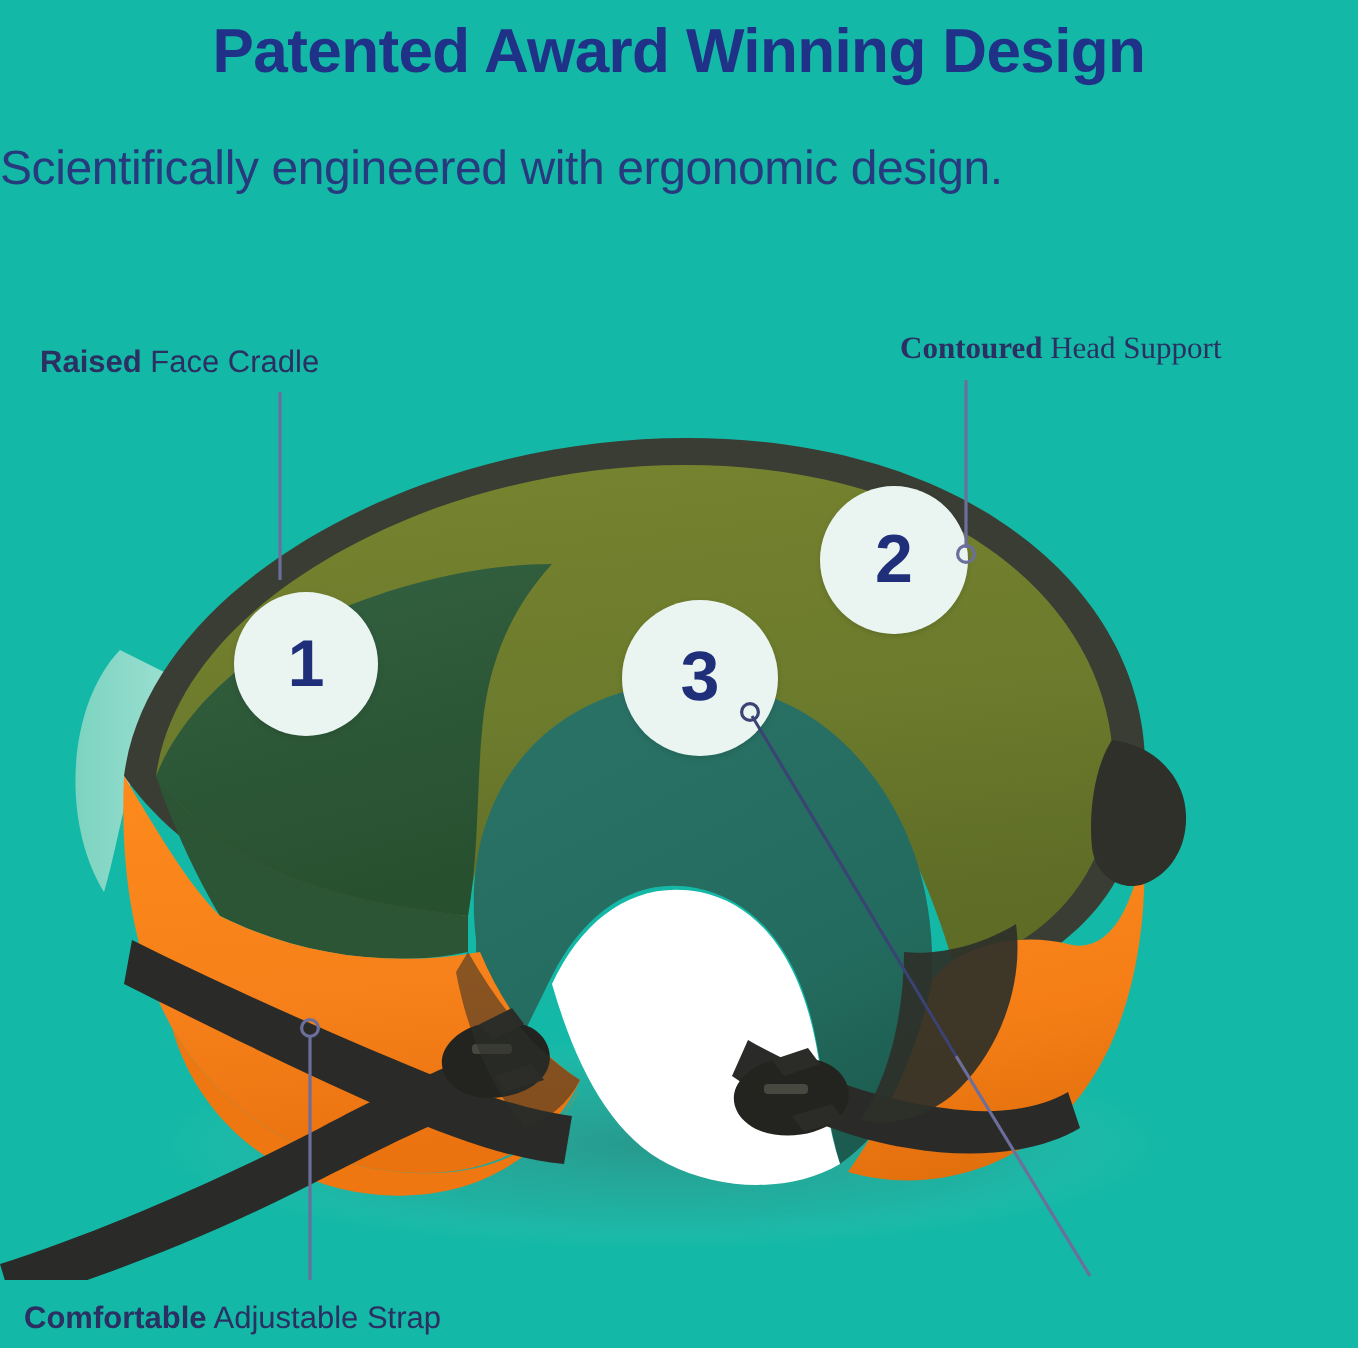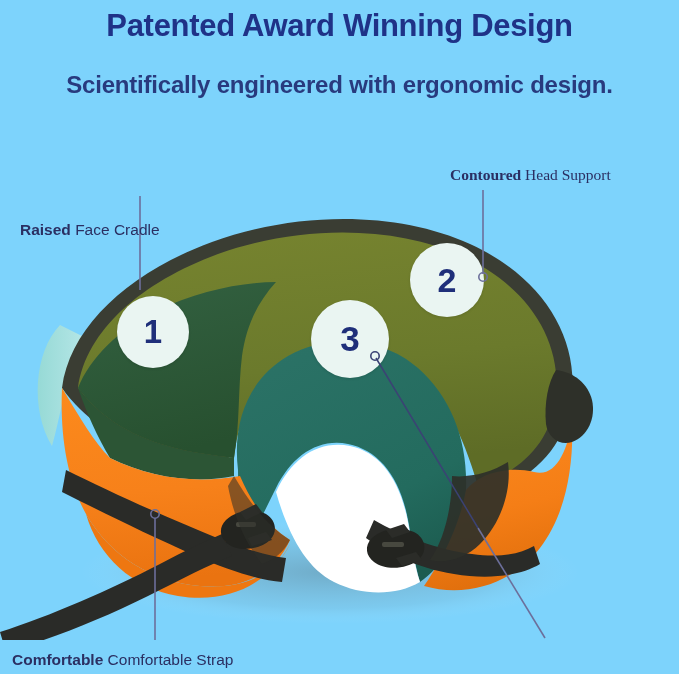--- a/index.html
+++ b/index.html
@@ -7,21 +7,21 @@
     padding: 0;
     background: #ffffff;
   }
   body {
     font-family: "Liberation Sans", sans-serif;
   }
   #page {
     position: relative;
     width: 679px;
     height: 674px;
-    background: #7dd3fc;
+    background: #14b8a6;
     overflow: hidden;
   }
 
   
   #header-title {
     position: absolute;
     left: 0;
     top: 4px;
     width: 679px;
     text-align: center;
@@ -29,40 +29,40 @@
     font-weight: bold;
     letter-spacing: -0.3px;
     color: #1F3287;
     line-height: 44px;
   }
   #header-subtitle {
     position: absolute;
     left: 0;
     top: 68px;
     width: 679px;
-    text-align: center;
+    text-align: left;
     font-size: 24px;
-    font-weight: bold;
+    font-weight: normal;
     letter-spacing: -0.2px;
     color: #283A7E;
     line-height: 34px;
   }
 
   
   .callout-label {
     position: absolute;
     font-size: 15.5px;
     color: #2B2F62;
     white-space: nowrap;
     line-height: 20px;
   }
   .callout-label .em { font-weight: bold; }
   .callout-label .rest { font-weight: normal; }
 
-  #label-raised-face-cradle { left: 20px;  top: 172px; margin-top: 48px; }
+  #label-raised-face-cradle { left: 20px;  top: 172px; }
   #label-contoured-head-support { left: 450px; top: 165px; font-family: Liberation Serif, serif; }
   #label-adjustable-stabilizing-strap { left: 12px;  top: 650px; }
   #label-comfortable-neck-cushion { left: 450px; top: 650px; }
 
   
   #product-figure {
     position: absolute;
     left: 0;
     top: 120px;
     width: 679px;
@@ -292,17 +292,17 @@
 
   <div class="callout-label" id="label-raised-face-cradle">
     <span class="em">Raised</span><span class="rest"> Face Cradle</span>
   </div>
 
   <div class="callout-label" id="label-contoured-head-support">
     <span class="em">Contoured</span><span class="rest"> Head Support</span>
   </div>
 
   <div class="callout-label" id="label-adjustable-stabilizing-strap">
-    <span class="em">Comfortable</span><span class="rest"> Comfortable Strap</span>
+    <span class="em">Comfortable</span><span class="rest"> Adjustable Strap</span>
   </div>
 
 
 </div>
 
 </body></html>

